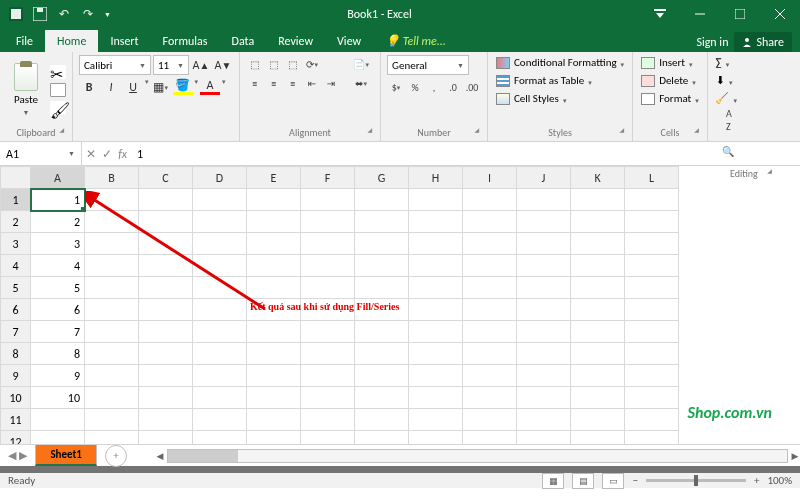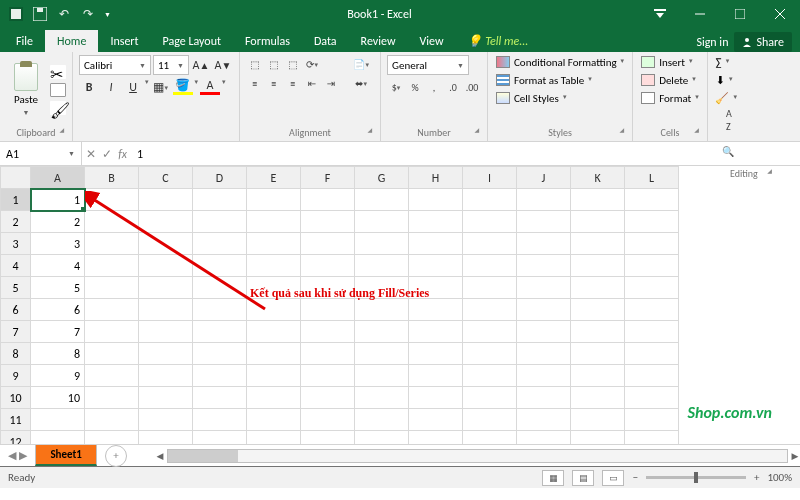--- a/index.html
+++ b/index.html
@@ -41,21 +41,21 @@
 .font-size { width:36px; height:20px; border:1px solid #c0c0c0; background:#fff; font-size:11px; padding:2px 4px; display:flex; align-items:center; justify-content:space-between; }
 .font-row2, .font-row3 { display:flex; gap:2px; margin-top:2px; }
 .fbtn { width:20px; height:20px; display:flex; align-items:center; justify-content:center; font-size:12px; color:#333; cursor:pointer; }
 .color-under { border-bottom:3px solid; padding-bottom:0; height:18px; }
 
 
 .mini-btns-col { display:flex; flex-direction:column; gap:1px; }
 .mini-btns-row { display:flex; gap:1px; }
 .rbtn { min-width:18px; height:18px; display:flex; align-items:center; justify-content:center; font-size:10px; color:#444; cursor:pointer; }
 .dd { width:82px; height:20px; border:1px solid #c0c0c0; background:#fff; font-size:11px; padding:2px 4px; display:flex; justify-content:space-between; align-items:center; }
-.styles-btn { font-size:11px; display:flex; align-items:flex-start; gap:4px; padding:1px 2px; cursor:pointer; }
+.styles-btn { font-size:11px; display:flex; align-items:flex-end; gap:4px; padding:1px 2px; cursor:pointer; }
 .sicon { width:14px; height:12px; border:1px solid #888; background:#fff; }
 
 
 .formula-area { height:24px; display:flex; border-bottom:1px solid #d4d4d4; }
 .name-box { width:82px; border-right:1px solid #d4d4d4; display:flex; align-items:center; padding:0 6px; font-size:12px; justify-content:space-between; background:#fff; }
 .fx-btns { display:flex; align-items:center; padding:0 4px; gap:6px; color:#888; font-size:12px; }
 .formula-input { flex:1; padding:0 6px; font-size:12px; display:flex; align-items:center; }
 
 
 .grid-wrap { position:relative; height:278px; overflow:hidden; }
@@ -64,21 +64,21 @@
 .grid th { background:#f0f0f0; font-weight:normal; color:#333; }
 .col-hdr { width:54px; }
 .row-hdr-cell { width:30px; background:#f0f0f0; text-align:center; }
 .corner { width:30px; background:#f0f0f0; border:1px solid #c0c0c0; }
 td.cell { padding:0 4px; text-align:right; background:#fff; }
 th.selected, td.row-hdr-cell.selected { background:#d6d6d6; }
 td.active { outline:2px solid #227447; outline-offset:-1px; position:relative; }
 td.active::after { content:""; position:absolute; right:-2px; bottom:-2px; width:5px; height:5px; background:#227447; }
 
 
-.annot-text { position:absolute; top:120px; left:250px; color:#e00000; font-family:"Times New Roman",serif; font-weight:bold; font-size:12px; pointer-events:none; }
+.annot-text { position:absolute; top:135px; left:250px; color:#e00000; font-family:"Times New Roman",serif; font-weight:bold; font-size:10px; pointer-events:none; }
 .annot-arrow { position:absolute; top:25px; left:85px; pointer-events:none; }
 
 
 .logo { position:absolute; right:28px; bottom:22px; font-family:Arial; font-style:italic; font-weight:900; pointer-events:none; text-align:right; }
 .logo-main { font-size:34px; letter-spacing:-2px; }
 .lf { color:#1d5fc1; } .lp { color:#f58220; } .lt { color:#18a651; }
 .logo-sub { font-size:16px; color:#18a651; font-weight:bold; margin-top:-4px; }
 .logo-reg { font-size:10px; color:#18a651; vertical-align:top; }
 
 
@@ -86,21 +86,21 @@
 .nav-arrows { padding:0 8px; display:flex; gap:6px; color:#888; }
 .sheet-tab { padding:3px 14px; border:1px solid #c0c0c0; border-top:none; background:#f97316; cursor:pointer; }
 .sheet-tab.active { border-bottom:2px solid #227447; font-weight:bold; }
 .add-sheet { width:22px; height:22px; border:1px solid #c0c0c0; border-radius:50%; margin-left:8px; display:flex; align-items:center; justify-content:center; color:#888; cursor:pointer; }
 .scroll-h { flex:1; margin:0 12px 0 40px; height:14px; border:1px solid #c0c0c0; position:relative; background:#f4f4f4; }
 .scroll-h .thumb { position:absolute; left:0; width:70px; height:12px; background:#cdcdcd; }
 .scroll-h .arrL,.scroll-h .arrR{position:absolute;top:0;width:14px;height:12px;display:flex;align-items:center;justify-content:center;font-size:9px;color:#666;}
 .scroll-h .arrL{left:-15px;}.scroll-h .arrR{right:-15px;}
 
 
-.statusbar { height:22px; background:#f1f1f1; border-top:1px solid #737373; display:flex; align-items:center; font-size:11px; padding:0 8px; color:#555; }
+.statusbar { height:22px; background:#f1f1f1; border-top:7px solid #737373; display:flex; align-items:center; font-size:11px; padding:0 8px; color:#555; }
 .statusbar .right { margin-left:auto; display:flex; align-items:center; gap:8px; }
 .view-btn { width:22px; height:16px; border:1px solid #bbb; background:#fff; display:flex; align-items:center; justify-content:center; font-size:9px; }
 .zoom-slider { width:100px; height:3px; background:#bbb; position:relative; }
 .zoom-slider::before { content:""; position:absolute; left:48px; top:-4px; width:4px; height:11px; background:#666; }
 
 .tri { font-size:7px; color:#666; }
 svg { display:block; }
 </style>
 </head>
 <body>
@@ -147,21 +147,20 @@
           <line x1="10" y1="0" x2="0" y2="10" stroke="#fff"></line>
         </svg>
       </div>
   </div>
 </div>
 
 <div class="tabs">
   <div class="tab">File</div>
   <div class="tab active">Home</div>
   <div class="tab">Insert</div>
-  <div class="tab">Page Layout</div>
   <div class="tab">Formulas</div>
   <div class="tab">Data</div>
   <div class="tab">Review</div>
   <div class="tab">View</div>
   <div class="tab tell-me">💡 <span>Tell me...</span></div>
   <div class="right">
     <span>Sign in</span>
     <span class="share">
         <svg width="10" height="10">
           <circle cx="5" cy="3" r="2" fill="#fff"></circle>

